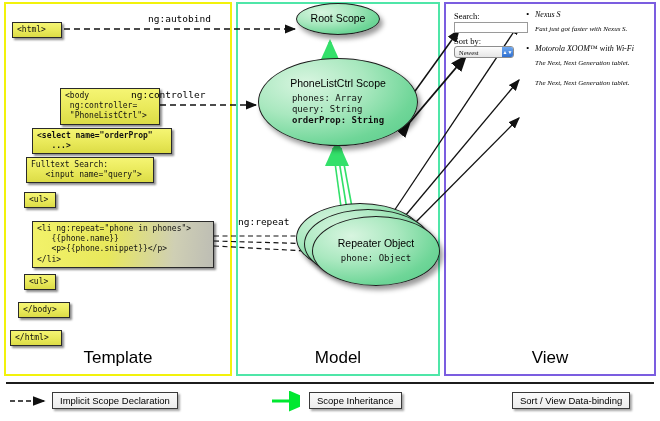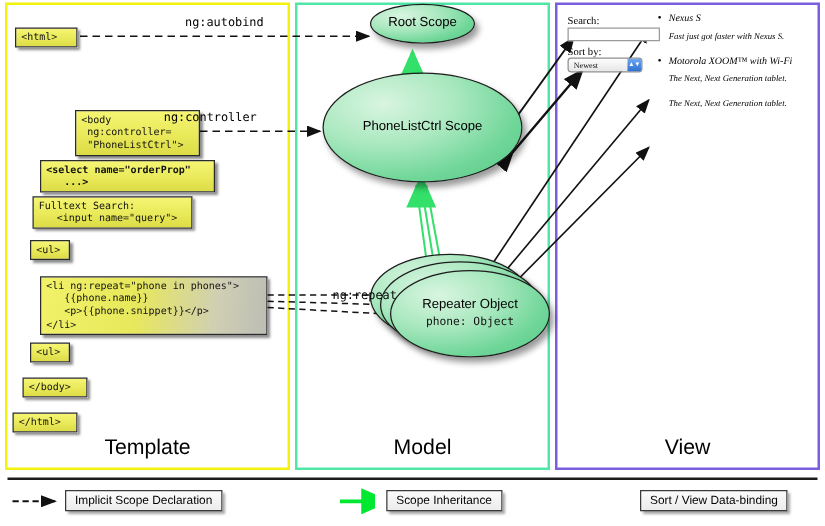--- a/index.html
+++ b/index.html
@@ -161,21 +161,21 @@
 
     <line x1="410" y1="122" x2="466" y2="56" stroke="#111" stroke-width="1.9" marker-end="url(#ah-black)" marker-start="url(#ah-black)"></line>
 
     <line x1="392" y1="214" x2="519" y2="24" stroke="#111" stroke-width="1.3" marker-end="url(#ah-black)"></line>
     <line x1="400" y1="222" x2="519" y2="80" stroke="#111" stroke-width="1.3" marker-end="url(#ah-black)"></line>
     <line x1="408" y1="230" x2="519" y2="118" stroke="#111" stroke-width="1.3" marker-end="url(#ah-black)"></line>
   </svg>
 
   <div class="edge-label" style="left:148px;top:13px;">ng:autobind</div>
   <div class="edge-label" style="left:131px;top:89px;">ng:controller</div>
-  <div class="edge-label" style="left:238px;top:231px;padding-left:28px;">ng:repeat</div>
+  <div class="edge-label" style="left:238px;top:216px;">ng:repeat</div>
 
   <div class="codebox" style="left:12px;top:22px;width:50px;">&lt;html&gt;</div>
 
   <div class="codebox" style="left:20px;top:88px;width:100px;margin-left:40px;">&lt;body
  ng:controller=
  "PhoneListCtrl"&gt;</div>
 
   <div class="codebox bold" style="left:32px;top:128px;width:140px;">&lt;select name="orderProp"
    ...&gt;</div>
 
@@ -196,20 +196,25 @@
   <div class="codebox" style="left:10px;top:330px;width:52px;">&lt;/html&gt;</div>
 
   <div class="scope" id="root-scope" style="left:296px;top:3px;width:84px;height:32px;">
     <div class="title">Root
 Scope</div>
   </div>
 
   <div class="scope" id="phonelist-scope" style="left:258px;top:58px;width:160px;height:88px;">
     <div class="title">PhoneListCtrl
 Scope</div>
+    <div class="props">
+      <div>phones: Array</div>
+      <div>query: String</div>
+      <div><b>orderProp: String</b></div>
+    </div>
   </div>
 
   <div class="scope scope-ghost" style="left:296px;top:203px;width:128px;height:70px;"></div>
   <div class="scope scope-ghost" style="left:304px;top:209px;width:128px;height:70px;"></div>
   <div class="scope" id="repeater-scope" style="left:312px;top:216px;width:128px;height:70px;">
     <div class="title">Repeater
 Object</div>
     <div class="props">
       <div>phone: Object</div>
     </div>

